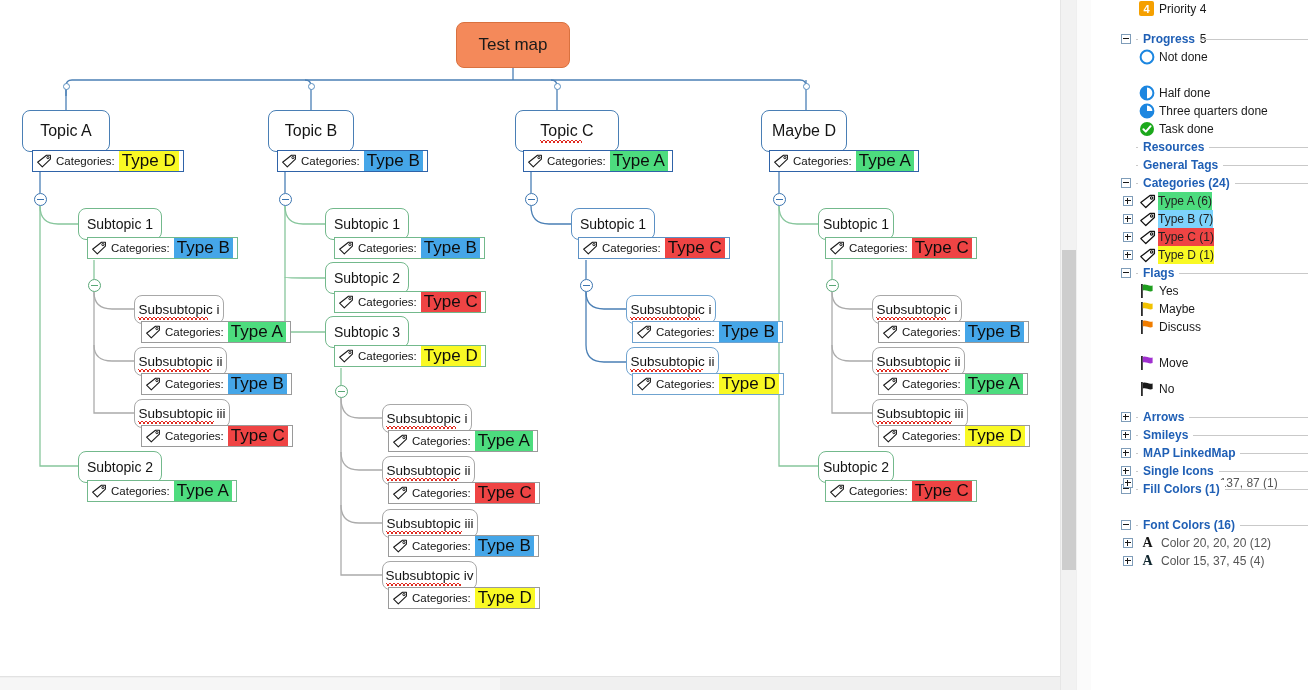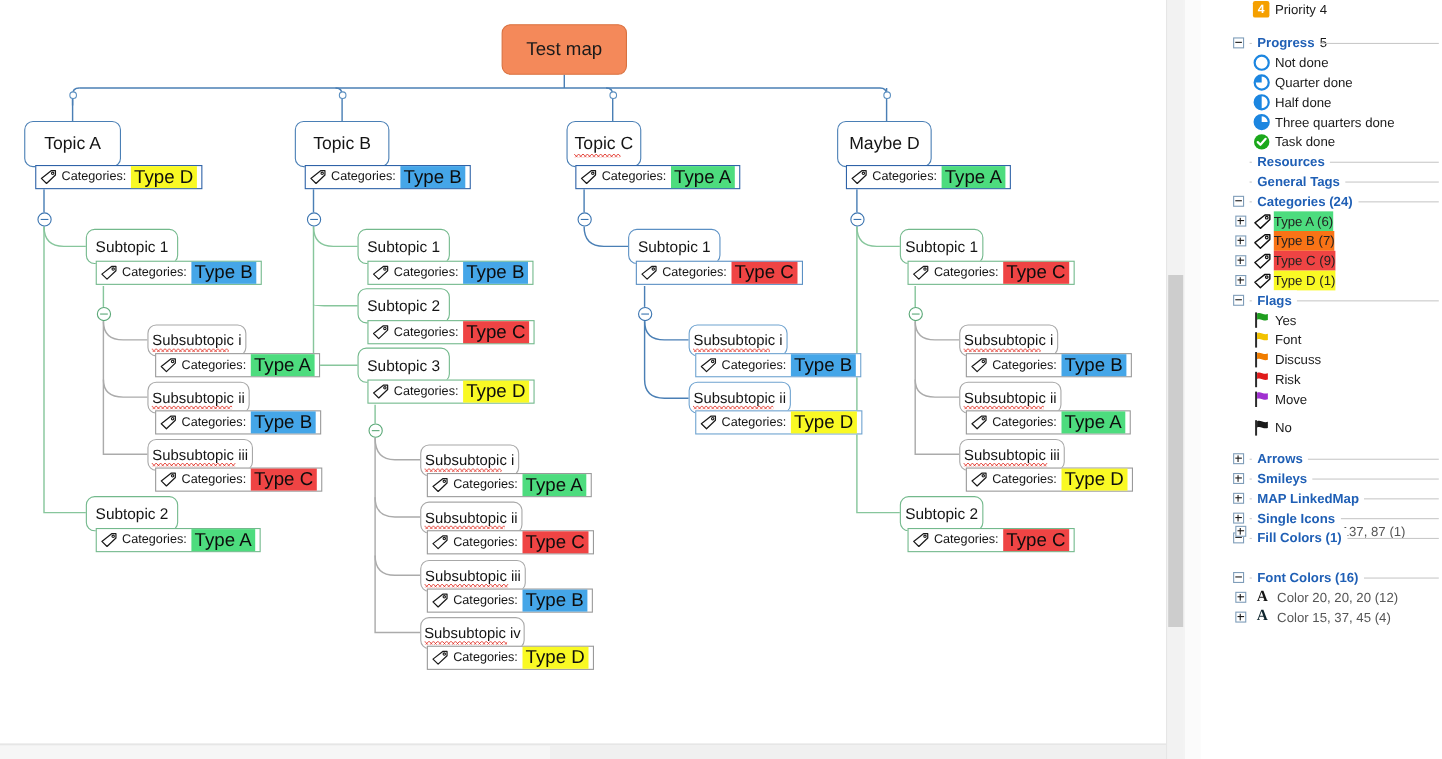--- a/index.html
+++ b/index.html
@@ -90,21 +90,21 @@
          color:#1f5fb5;font-weight:bold;font-size:12px;background:#fff;padding:0 5px;z-index:2;white-space:nowrap;}
   .gline{position:absolute;left:45px;right:3px;top:9px;height:1px;background:#c9c9c9;z-index:1;}
 
   .item{position:relative;height:18px;display:flex;align-items:center;}
   .item .iexp{position:absolute;left:32px;top:4px;width:10px;height:10px;border:1px solid #7f9db9;background:#fff;box-sizing:border-box;}
   .item .iexp::before{content:"";position:absolute;left:1px;right:1px;top:3px;height:1px;background:#1a1a1a;}
   .item .iexp::after{content:"";position:absolute;top:1px;bottom:1px;left:3px;width:1px;background:#1a1a1a;}
   .item .iico{position:absolute;left:48px;top:1px;width:17px;height:16px;display:flex;align-items:center;justify-content:center;}
   .item .ilbl{position:absolute;left:67px;top:0;height:18px;display:flex;align-items:center;font-size:12px;}
   .item .ilbl.catA{background:#4ddc7e;}
-  .item .ilbl.catB{background:#f97316;}
+  .item .ilbl.catB{background:#7dd3fc;}
   .item .ilbl.catC{background:#ef4444;}
   .item .ilbl.catD{background:#f9f924;}
   .item .ilbl.plain{color:#555;left:70px;}
 
   .pitem{position:relative;height:18px;}
   .pitem .pico{position:absolute;left:48px;top:1px;width:17px;height:16px;}
   .pitem .plbl{position:absolute;left:68px;top:0;height:18px;display:flex;align-items:center;font-size:12px;color:#1a1a1a;}
   .prio{width:15px;height:15px;border-radius:2px;color:#fff;font-size:11px;font-weight:bold;
         display:flex;align-items:center;justify-content:center;}
 </style>
@@ -363,21 +363,21 @@
     </div>
     <div class="chip bSsub" style="left:388px;top:587px;">
       <span class="tagicon"><svg viewBox="0 0 16 14" width="16" height="14">
             <path d="M10.5,1.2 L14.4,1.2 L14.4,5.1 L6.3,12.8 L1.6,8.2 Z" fill="#fff" stroke="#1a1a1a" stroke-width="1.1" stroke-linejoin="round"></path>
             <circle cx="11.9" cy="3.6" r="1.1" fill="none" stroke="#1a1a1a" stroke-width="1"></circle>
           </svg></span>
       <span class="lbl">Categories:</span>
       <span class="tval tD">Type D</span>
     </div>
 
-    <div class="nbox topic" style="left:515px;top:110px;width:68px;height:42px;">
+    <div class="nbox topic" style="left:515px;top:110px;width:104px;height:42px;">
       <span class="sp short">Topic C</span>
     </div>
     <div class="chip bTopic" style="left:523px;top:150px;">
       <span class="tagicon"><svg viewBox="0 0 16 14" width="16" height="14">
             <path d="M10.5,1.2 L14.4,1.2 L14.4,5.1 L6.3,12.8 L1.6,8.2 Z" fill="#fff" stroke="#1a1a1a" stroke-width="1.1" stroke-linejoin="round"></path>
             <circle cx="11.9" cy="3.6" r="1.1" fill="none" stroke="#1a1a1a" stroke-width="1"></circle>
           </svg></span>
       <span class="lbl">Categories:</span>
       <span class="tval tA">Type A</span>
     </div>
@@ -522,27 +522,20 @@
     <div class="grow" style="position:absolute;top:30px;left:0;right:0;">
       <span class="exp"></span>
       <span class="gline"></span>
       <span class="ghead">Progress</span>
     </div>
     <div class="pitem" style="position:absolute;top:48px;left:0;right:0;">
       <span class="pico"><svg width="16" height="16" viewBox="0 0 16 16">
             <circle cx="8" cy="8" r="6.4" fill="#fff" stroke="#1c86e0" stroke-width="2"></circle>
           </svg></span>
       <span class="plbl">Not done</span>
-    </div>
-    <div class="pitem" style="position:absolute;top:66px;left:0;right:0;">
-      <span class="pico"><svg width="16" height="16" viewBox="0 0 16 16">
-            <circle cx="8" cy="8" r="6.4" fill="#fff" stroke="#1c86e0" stroke-width="2"></circle>
-            <path d="M8,8 L8,1.6 A6.4,6.4 0 0,0 1.6,8 Z" fill="#1c86e0"></path>
-          </svg></span>
-      <span class="plbl">Quarter done</span>
     </div>
     <div class="pitem" style="position:absolute;top:84px;left:0;right:0;">
       <span class="pico"><svg width="16" height="16" viewBox="0 0 16 16">
             <circle cx="8" cy="8" r="6.4" fill="#fff" stroke="#1c86e0" stroke-width="2"></circle>
             <path d="M8,1.6 A6.4,6.4 0 0,0 8,14.4 Z" fill="#1c86e0"></path>
           </svg></span>
       <span class="plbl">Half done</span>
     </div>
     <div class="pitem" style="position:absolute;top:102px;left:0;right:0;">
       <span class="pico"><svg width="16" height="16" viewBox="0 0 16 16">
@@ -595,21 +588,21 @@
       <span class="ilbl catB">Type B (7)</span>
     </div>
     <div class="item" style="position:absolute;top:228px;left:0;right:0;">
       <span class="iexp"></span>
       <span class="iico">
           <svg width="17" height="15" viewBox="0 0 17 15">
             <path d="M11,1.4 L15.4,1.4 L15.4,5.6 L6.8,13.6 L1.8,8.6 Z" fill="#fff" stroke="#111" stroke-width="1.3" stroke-linejoin="round"></path>
             <circle cx="12.6" cy="3.9" r="1.2" fill="none" stroke="#111" stroke-width="1.1"></circle>
           </svg>
         </span>
-      <span class="ilbl catC">Type C (9)</span>
+      <span class="ilbl catC">Type C (1)</span>
     </div>
     <div class="item" style="position:absolute;top:246px;left:0;right:0;">
       <span class="iexp"></span>
       <span class="iico">
           <svg width="17" height="15" viewBox="0 0 17 15">
             <path d="M11,1.4 L15.4,1.4 L15.4,5.6 L6.8,13.6 L1.8,8.6 Z" fill="#fff" stroke="#111" stroke-width="1.3" stroke-linejoin="round"></path>
             <circle cx="12.6" cy="3.9" r="1.2" fill="none" stroke="#111" stroke-width="1.1"></circle>
           </svg>
         </span>
       <span class="ilbl catD">Type D (1)</span>
@@ -625,35 +618,28 @@
             <rect x="2" y="1" width="1.8" height="14" fill="#2a2a2a"></rect>
             <path d="M3.8,2 C7,0.4 10,4 13.6,2.4 L13.6,8 C10,9.6 7,6 3.8,7.6 Z" fill="#1f9e1f"></path>
           </svg></span>
       <span class="plbl">Yes</span>
     </div>
     <div class="pitem" style="position:absolute;top:300px;left:0;right:0;">
       <span class="pico"><svg width="17" height="16" viewBox="0 0 17 16">
             <rect x="2" y="1" width="1.8" height="14" fill="#2a2a2a"></rect>
             <path d="M3.8,2 C7,0.4 10,4 13.6,2.4 L13.6,8 C10,9.6 7,6 3.8,7.6 Z" fill="#f2c200"></path>
           </svg></span>
-      <span class="plbl">Font</span>
+      <span class="plbl">Maybe</span>
     </div>
     <div class="pitem" style="position:absolute;top:318px;left:0;right:0;">
       <span class="pico"><svg width="17" height="16" viewBox="0 0 17 16">
             <rect x="2" y="1" width="1.8" height="14" fill="#2a2a2a"></rect>
             <path d="M3.8,2 C7,0.4 10,4 13.6,2.4 L13.6,8 C10,9.6 7,6 3.8,7.6 Z" fill="#f07d00"></path>
           </svg></span>
       <span class="plbl">Discuss</span>
-    </div>
-    <div class="pitem" style="position:absolute;top:336px;left:0;right:0;">
-      <span class="pico"><svg width="17" height="16" viewBox="0 0 17 16">
-            <rect x="2" y="1" width="1.8" height="14" fill="#2a2a2a"></rect>
-            <path d="M3.8,2 C7,0.4 10,4 13.6,2.4 L13.6,8 C10,9.6 7,6 3.8,7.6 Z" fill="#e01b1b"></path>
-          </svg></span>
-      <span class="plbl">Risk</span>
     </div>
     <div class="pitem" style="position:absolute;top:354px;left:0;right:0;">
       <span class="pico"><svg width="17" height="16" viewBox="0 0 17 16">
             <rect x="2" y="1" width="1.8" height="14" fill="#2a2a2a"></rect>
             <path d="M3.8,2 C7,0.4 10,4 13.6,2.4 L13.6,8 C10,9.6 7,6 3.8,7.6 Z" fill="#a030d0"></path>
           </svg></span>
       <span class="plbl">Move</span>
     </div>
     <div class="pitem" style="position:absolute;top:380px;left:0;right:0;">
       <span class="pico"><svg width="17" height="16" viewBox="0 0 17 16">

